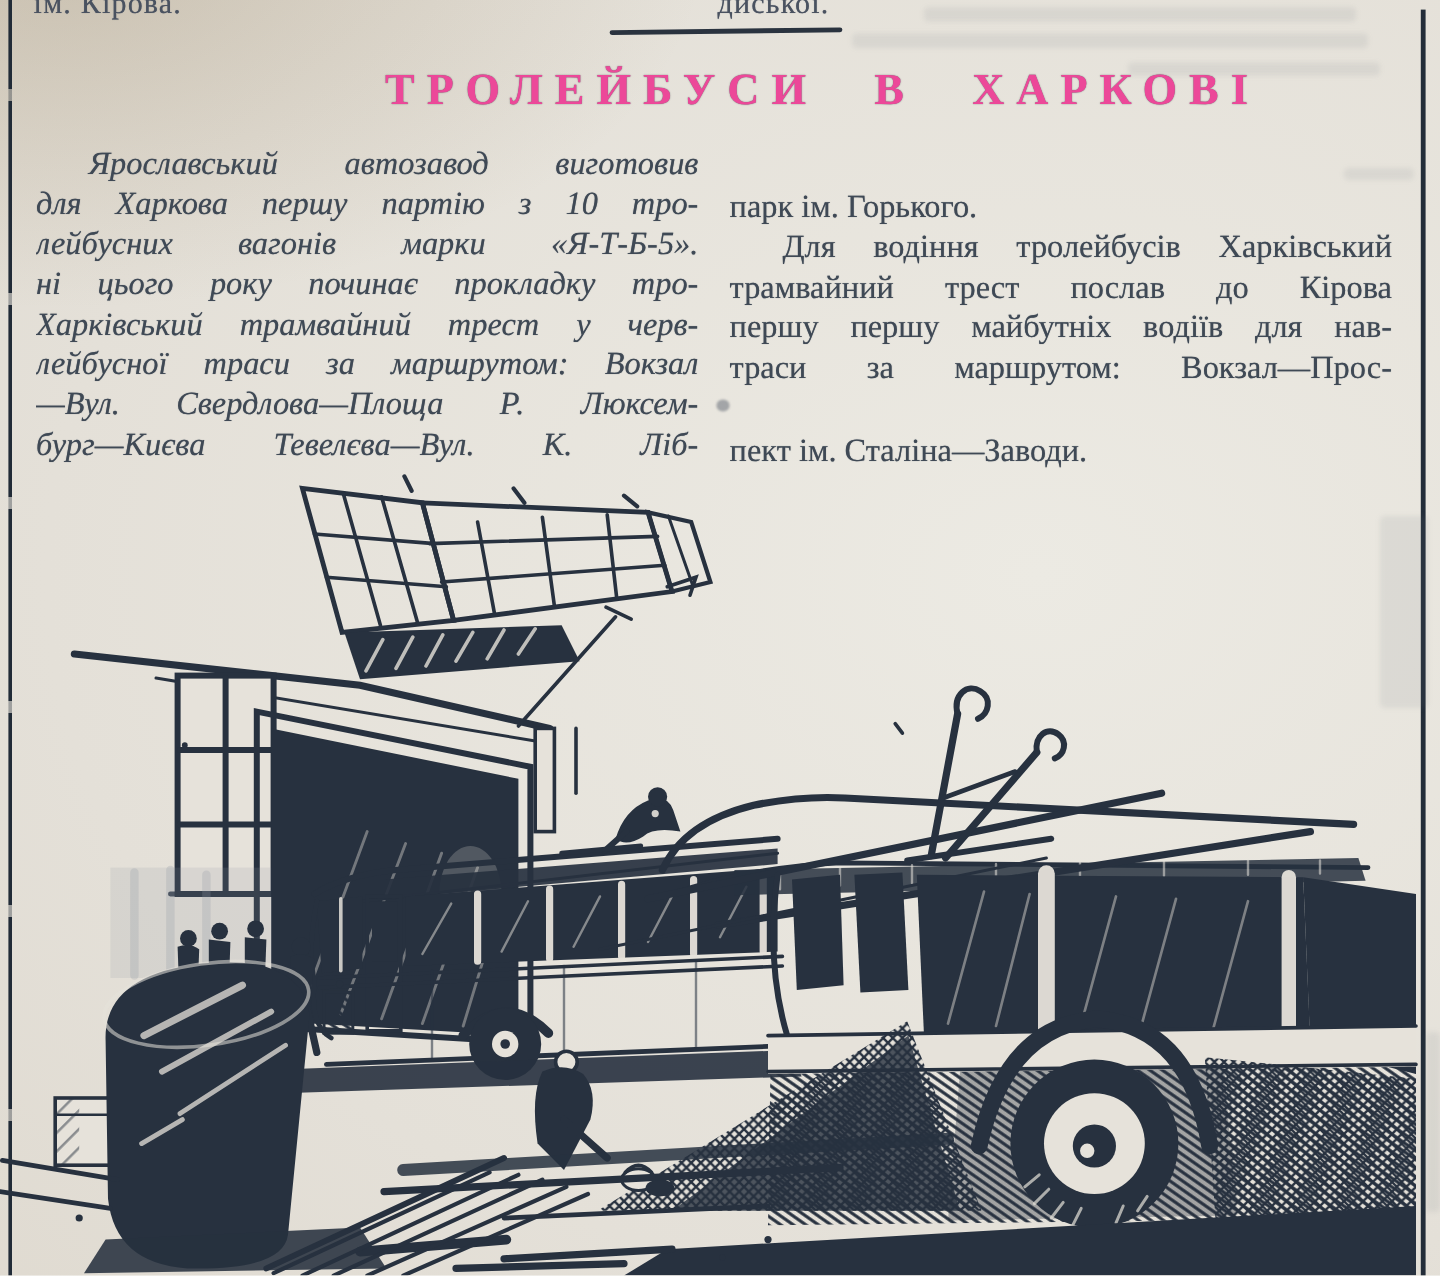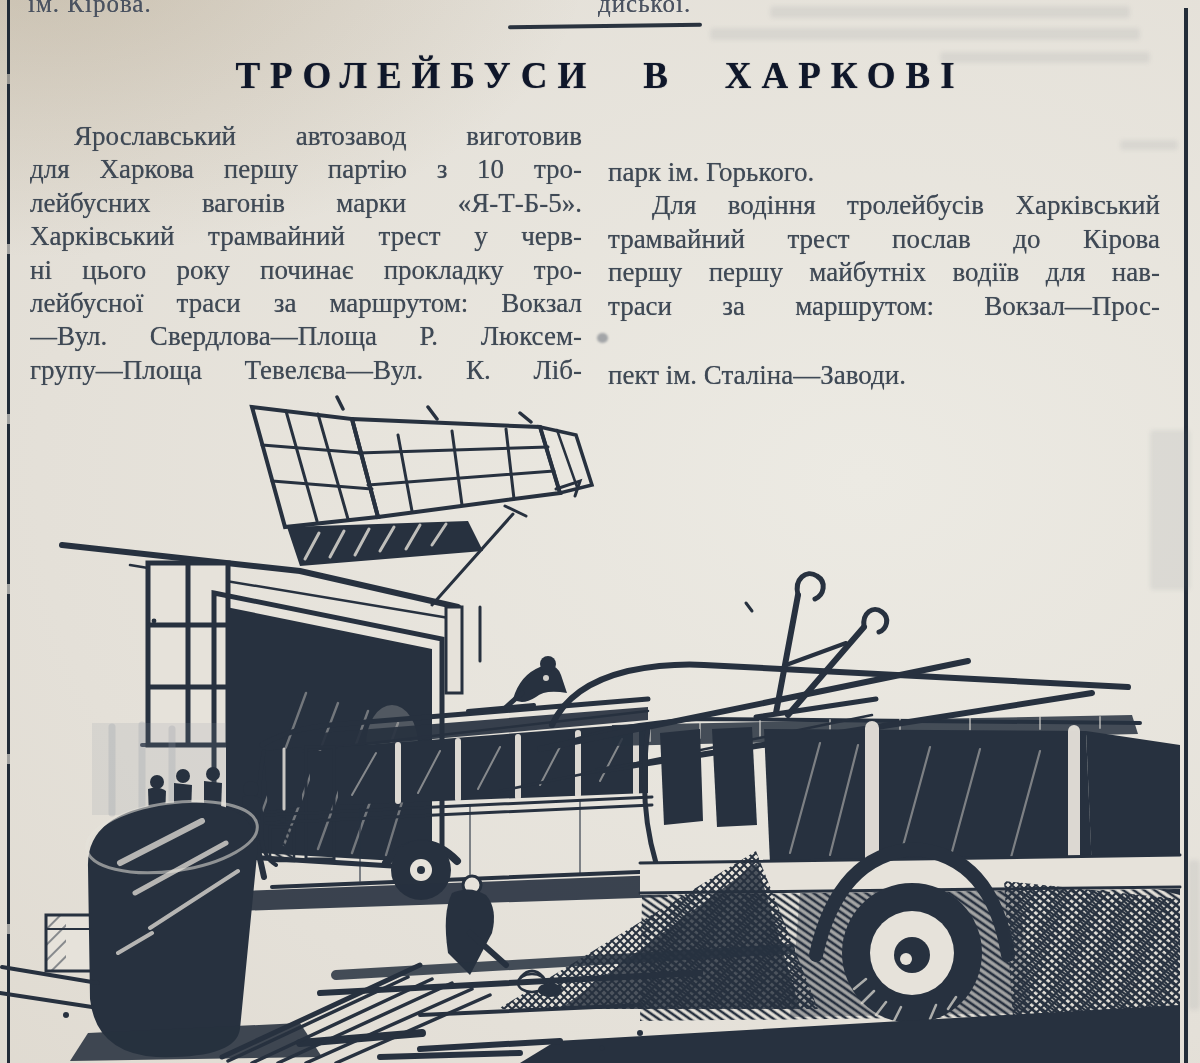--- a/index.html
+++ b/index.html
@@ -13,26 +13,26 @@
   .rule-v{position:absolute;top:0;bottom:0;width:3px;
     background:repeating-linear-gradient(180deg,#212b37 0 74px, rgba(33,43,55,.35) 74px 84px,#212b37 84px 170px);}
   .rule-v.left{left:7px;}
   .rule-v.right{left:1184px;top:8px;width:4px;background:#232d39;}
   .masthead{position:absolute;top:-10px;font-size:25px;color:#4a5260;letter-spacing:1px;
     text-shadow:0 0 .6px rgba(70,80,96,.8);white-space:nowrap;}
   .masthead.left{left:28px;}
   .masthead.right{left:598px;}
   .top-rule{position:absolute;left:508px;top:24px;width:194px;height:4px;background:#2a333f;
     transform:rotate(-.7deg);border-radius:2px;}
-  .title{position:absolute;left:150px;top:54px;width:900px;margin:0;text-align:center;
-    font-size:37px;font-weight:bold;color:#0f172a;letter-spacing:.27em;word-spacing:.75em;
+  .title{position:absolute;left:150px;top:54px;width:900px;margin:0;text-align:right;
+    font-size:37px;font-weight:bold;color:#ec4899;letter-spacing:.27em;word-spacing:.75em;
     text-shadow:0 0 1px rgba(60,64,70,.85);}
   .col{position:absolute;top:120px;width:552px;color:#3f4955;font-size:27px;
     text-shadow:0 0 .7px rgba(63,73,85,.75);}
-  .col.left{left:30px;}
+  .col.left{left:30px;font-style:italic;}
   .col.right{left:608px;}
   .line{height:33.4px;line-height:33.4px;white-space:nowrap;text-align:justify;
     text-align-last:justify;overflow:hidden;}
   .line.indent{padding-left:44px;}
   .line.nojust{text-align-last:left;margin-top:36px;}
   .illus{position:absolute;left:0;top:393px;}
   .bleed{position:absolute;background:rgba(98,104,122,.10);filter:blur(2px);border-radius:4px;}
   .smudge{position:absolute;width:11px;height:10px;border-radius:50%;
     background:rgba(58,68,84,.4);filter:blur(1px);}
 </style>
@@ -52,25 +52,25 @@
 <div class="bleed" style="left:1150px;top:430px;width:40px;height:160px"></div>
 <div class="bleed" style="left:1188px;top:860px;width:12px;height:150px"></div>
 <div class="smudge" style="left:597px;top:333px"></div>
 
 <h1 class="title">ТРОЛЕЙБУСИ В ХАРКОВІ</h1>
 
 <section class="col left">
     <div class="line indent">Ярославський автозавод виготовив</div>
     <div class="line">для Харкова першу партію з 10 тро-</div>
     <div class="line">лейбусних вагонів марки «Я-Т-Б-5».</div>
+    <div class="line">ні цього року починає прокладку тро-</div>
     <div class="line">Харківський трамвайний трест у черв-</div>
-    <div class="line">ні цього року починає прокладку тро-</div>
     <div class="line">лейбусної траси за маршрутом: Вокзал</div>
     <div class="line">—Вул. Свердлова—Площа Р. Люксем-</div>
-    <div class="line">групу—Площа Тевелєва—Вул. К. Ліб-</div>
+    <div class="line">бург—Києва Тевелєва—Вул. К. Ліб-</div>
   </section>
 <section class="col right">
     <div class="line nojust">парк ім. Горького.</div>
     <div class="line indent">Для водіння тролейбусів Харківський</div>
     <div class="line">трамвайний трест послав до Кірова</div>
     <div class="line">першу першу майбутніх водіїв для нав-</div>
     <div class="line">траси за маршрутом: Вокзал—Прос-</div>
     <div class="line nojust">пект ім. Сталіна—Заводи.</div>
   </section>
 

